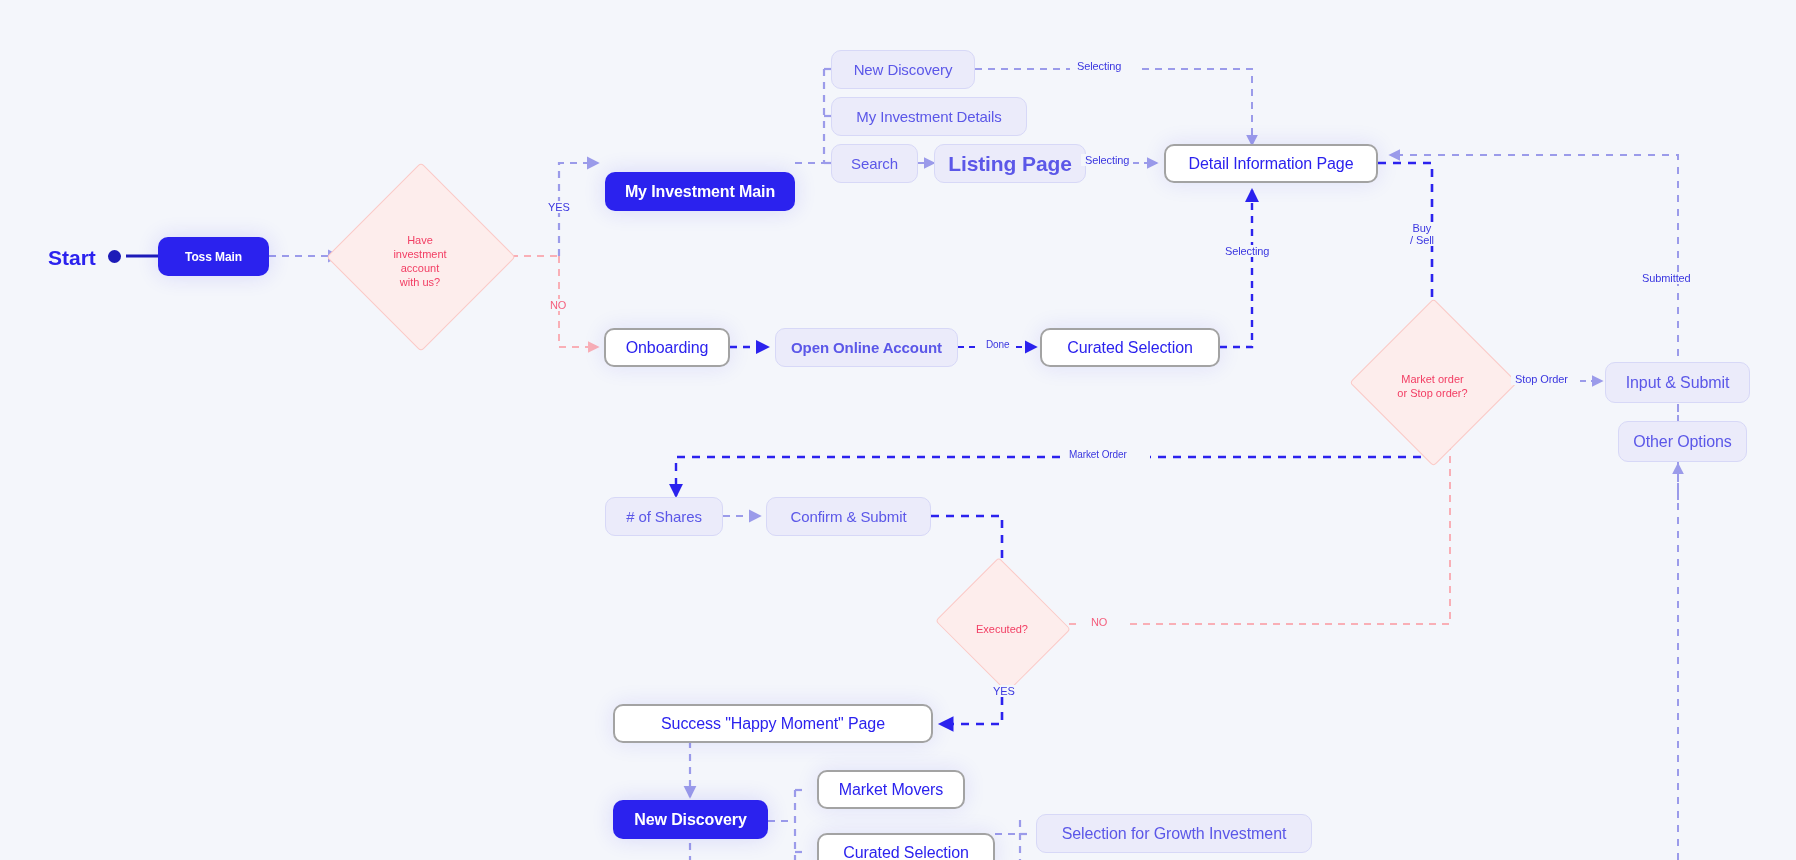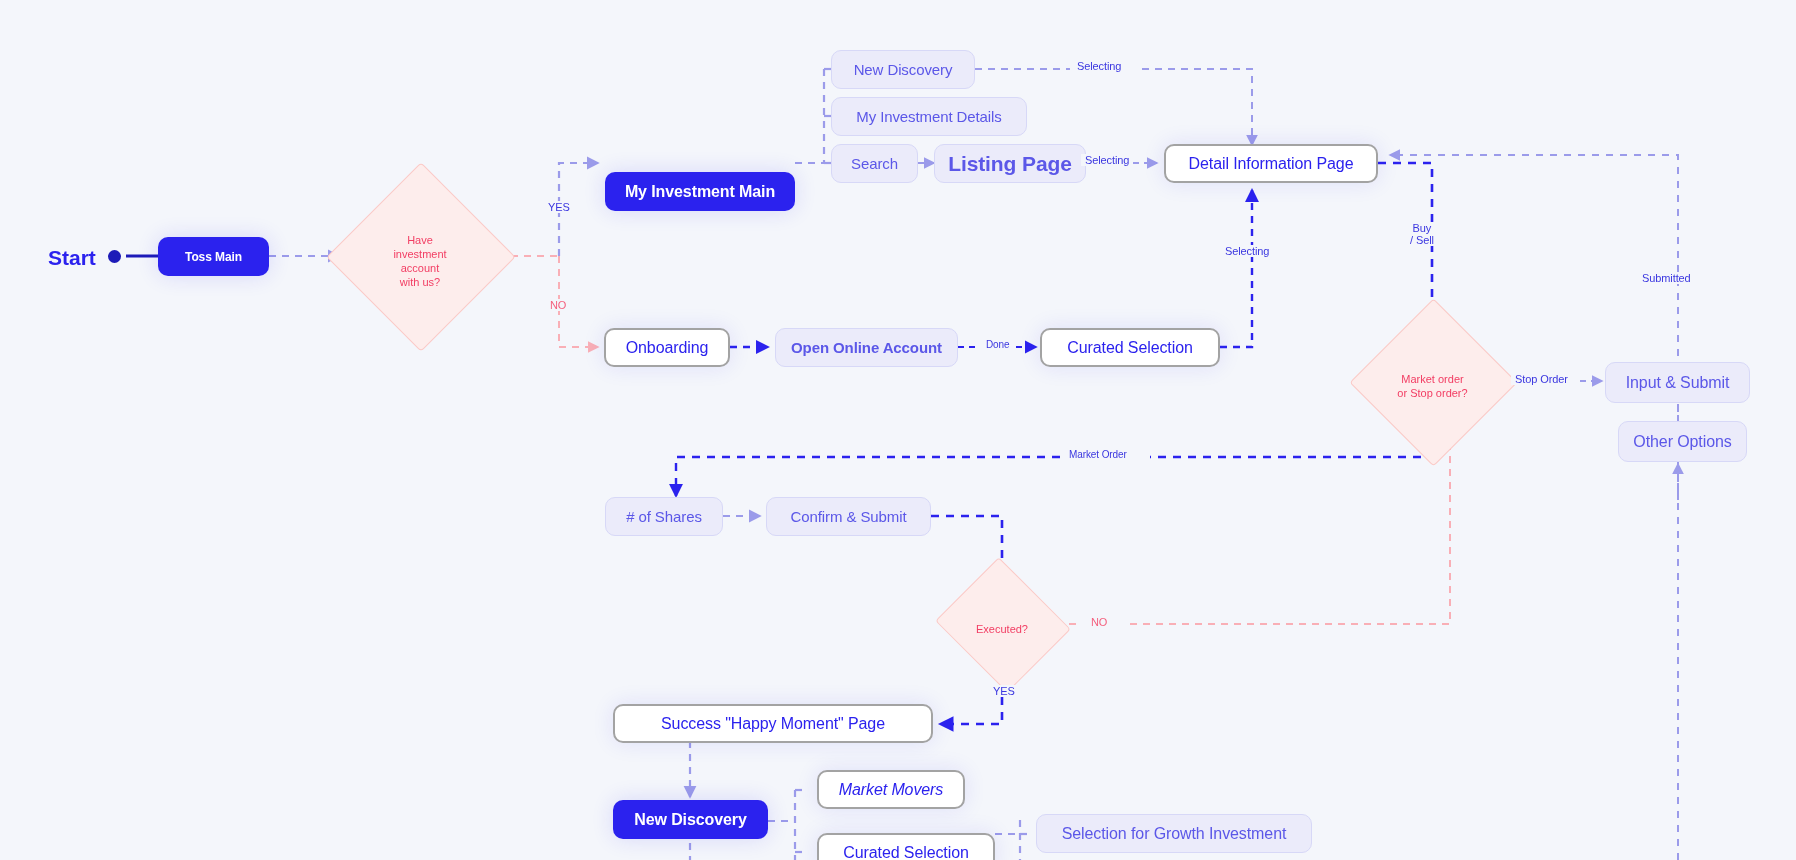--- a/index.html
+++ b/index.html
@@ -238,21 +238,21 @@
   <div class="node soft" style="left:1605px; top:421px; width:129px; height:41px; font-size:16px;margin-left:13px;">Other Options</div>
 
   <div class="node soft" style="left:605px; top:497px; width:118px; height:39px; font-size:15px;"># of Shares</div>
 
   <div class="node soft" style="left:766px; top:497px; width:165px; height:39px; font-size:15px;">Confirm &amp; Submit</div>
 
   <div class="node outlined" style="left:613px; top:704px; width:320px; height:39px; font-size:16px;">Success "Happy Moment" Page</div>
 
   <div class="node filled" style="left:613px; top:800px; width:155px; height:39px; font-size:16px;">New Discovery</div>
 
-  <div class="node outlined" style="left:817px; top:770px; width:148px; height:39px; font-size:16px;font-style:italic;">Market Movers</div>
+  <div class="node outlined" style="left:817px; top:770px; width:148px; height:39px; font-size:16px;">Market Movers</div>
 
   <div class="node outlined" style="left:817px; top:833px; width:178px; height:39px; font-size:16px;">Curated Selection</div>
 
   <div class="node soft" style="left:1036px; top:814px; width:276px; height:39px; font-size:16px;">Selection for Growth Investment</div>
 
   <div class="diamond" style="left:354px; top:190px; width:132px; height:132px;">
     <div class="dshape"></div>
     <div class="dlabel">
       <div>Have</div>
       <div>investment</div>

